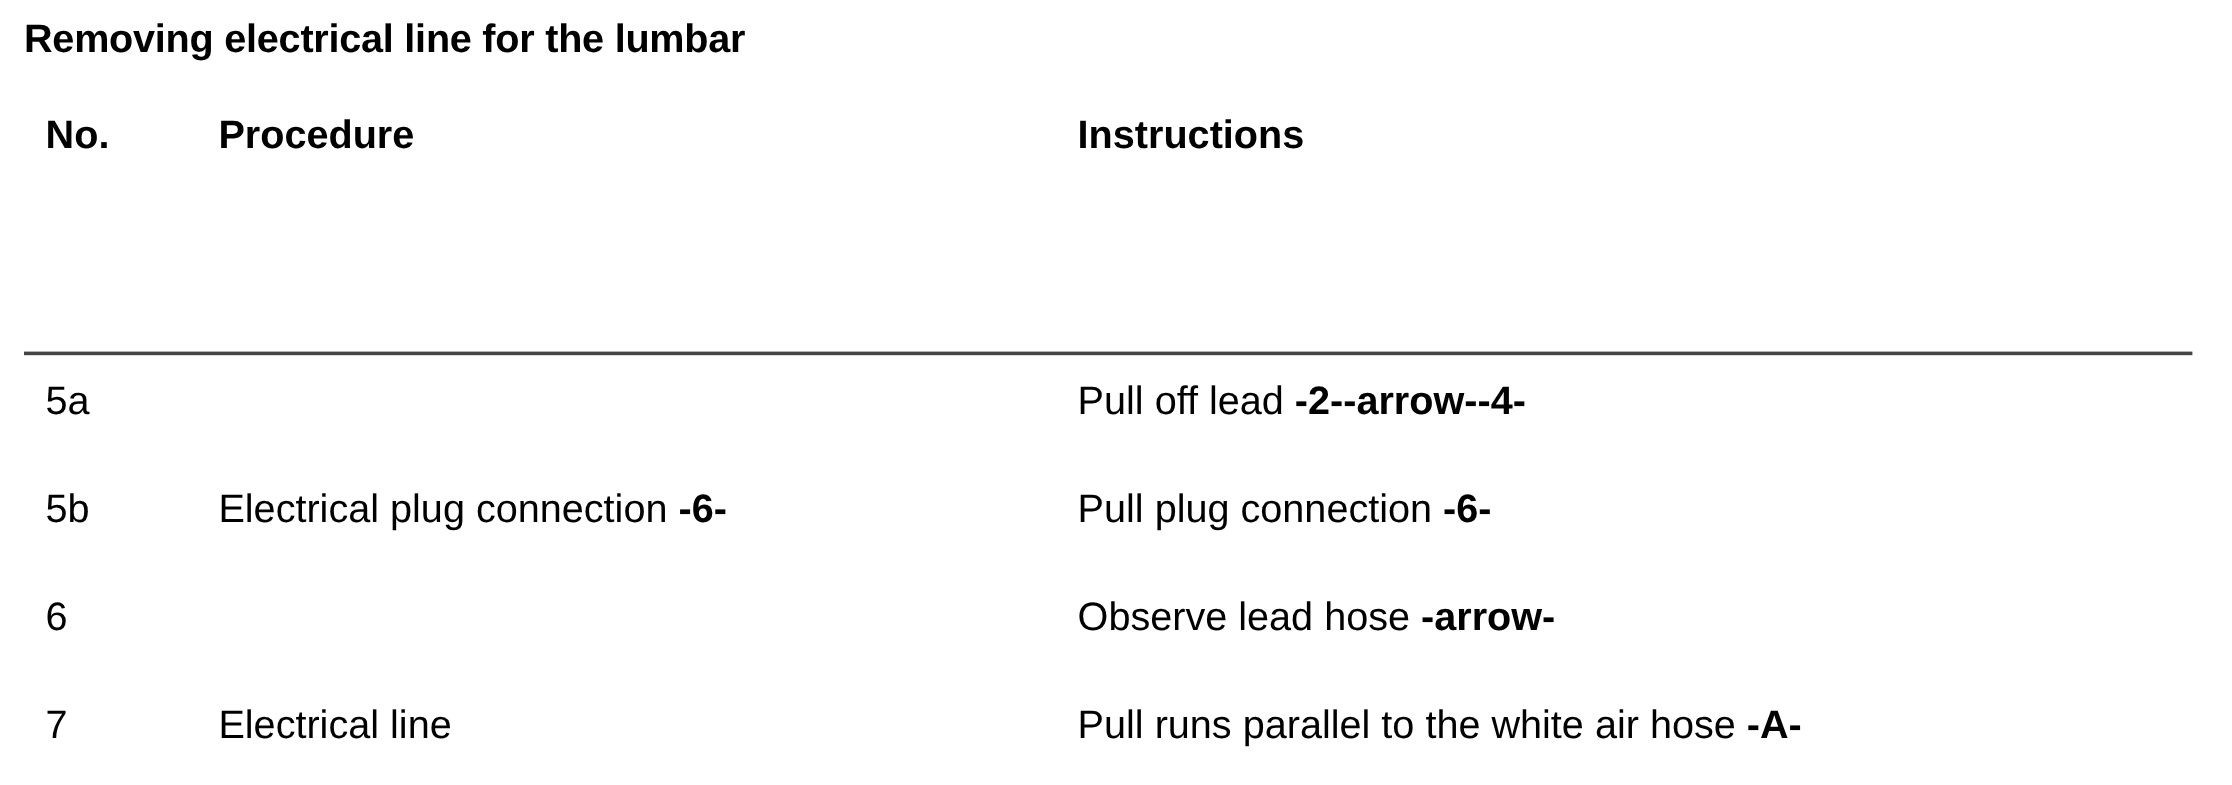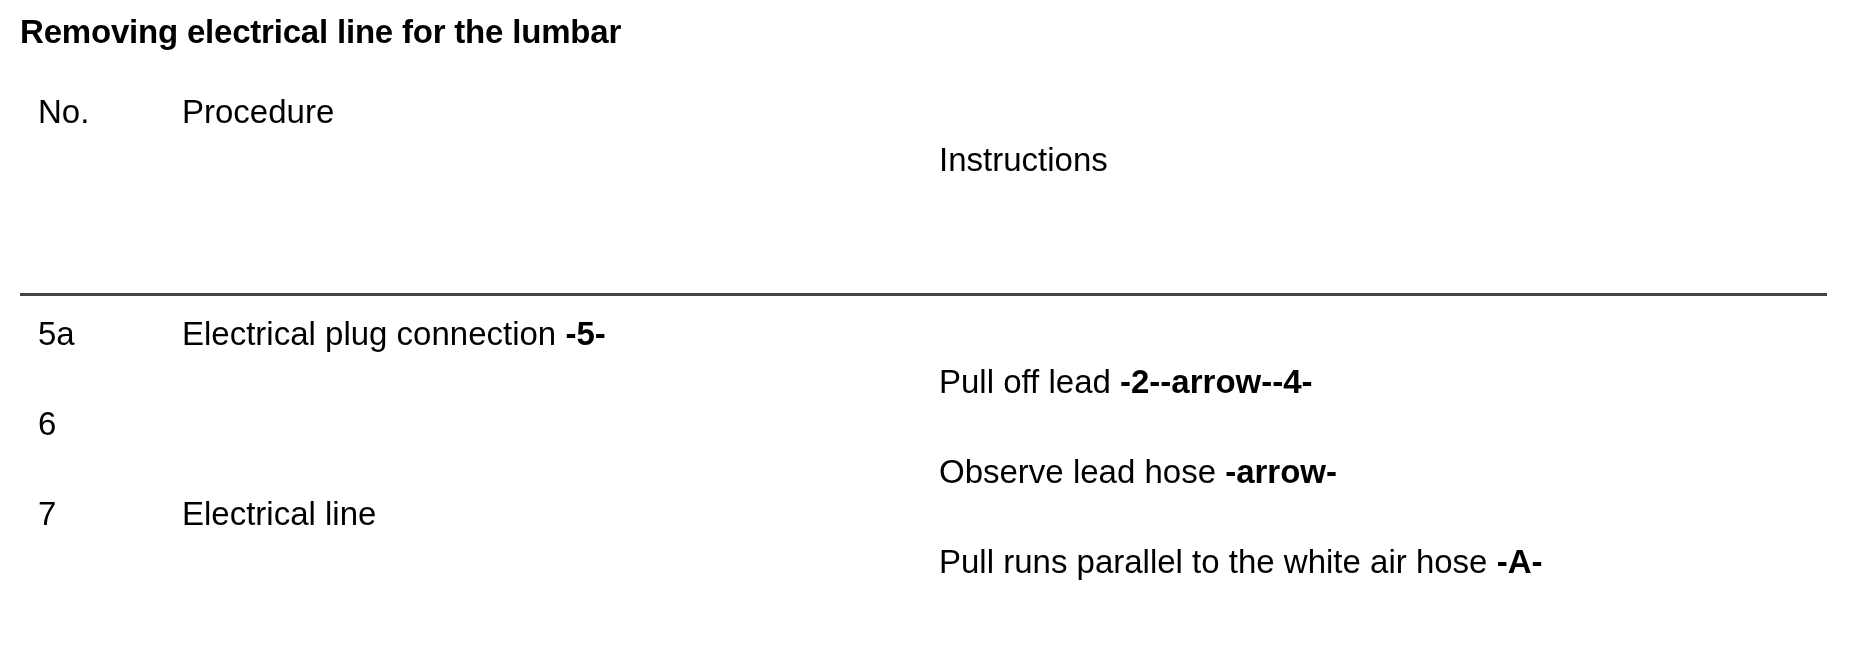--- a/index.html
+++ b/index.html
@@ -46,23 +46,23 @@
   }
   .cell {
     position: absolute;
     top: 0;
     font-size: 33px;
     line-height: 40px;
     white-space: nowrap;
   }
   .col-no   { left: 38px;  }
   .col-proc { left: 182px; }
-  .col-inst { left: 939px; margin-top: 48px; }
+  .col-inst { left: 898px; }
   .header-row .cell {
-    font-weight: normal;
+    font-weight: bold;
   }
   .rule {
     position: absolute;
     left: 20px;
     top: 201px;
     width: 1807px;
     height: 3px;
     background: #444444;
   }
   .body-rows {
@@ -92,24 +92,28 @@
       <div class="cell col-proc">Procedure</div>
       <div class="cell col-inst">Instructions</div>
     </div>
 
     <div class="rule"></div>
 
     <div class="body-rows">
 
       <div class="row">
         <div class="cell col-no">5a</div>
-        <div class="cell col-proc"><span>Electrical plug connection </span><b class="marker">-5-</b></div>
         <div class="cell col-inst"><span>Pull off lead </span><b class="marker">-2--arrow--4-</b></div>
       </div>
 
+      <div class="row">
+        <div class="cell col-no">5b</div>
+        <div class="cell col-proc"><span>Electrical plug connection </span><b class="marker">-6-</b></div>
+        <div class="cell col-inst"><span>Pull plug connection </span><b class="marker">-6-</b></div>
+      </div>
 
       <div class="row">
         <div class="cell col-no">6</div>
         <div class="cell col-inst"><span>Observe lead hose </span><b class="marker">-arrow-</b></div>
       </div>
 
       <div class="row">
         <div class="cell col-no">7</div>
         <div class="cell col-proc"><span>Electrical line</span><b class="marker"></b></div>
         <div class="cell col-inst"><span>Pull runs parallel to the white air hose </span><b class="marker">-A-</b></div>

